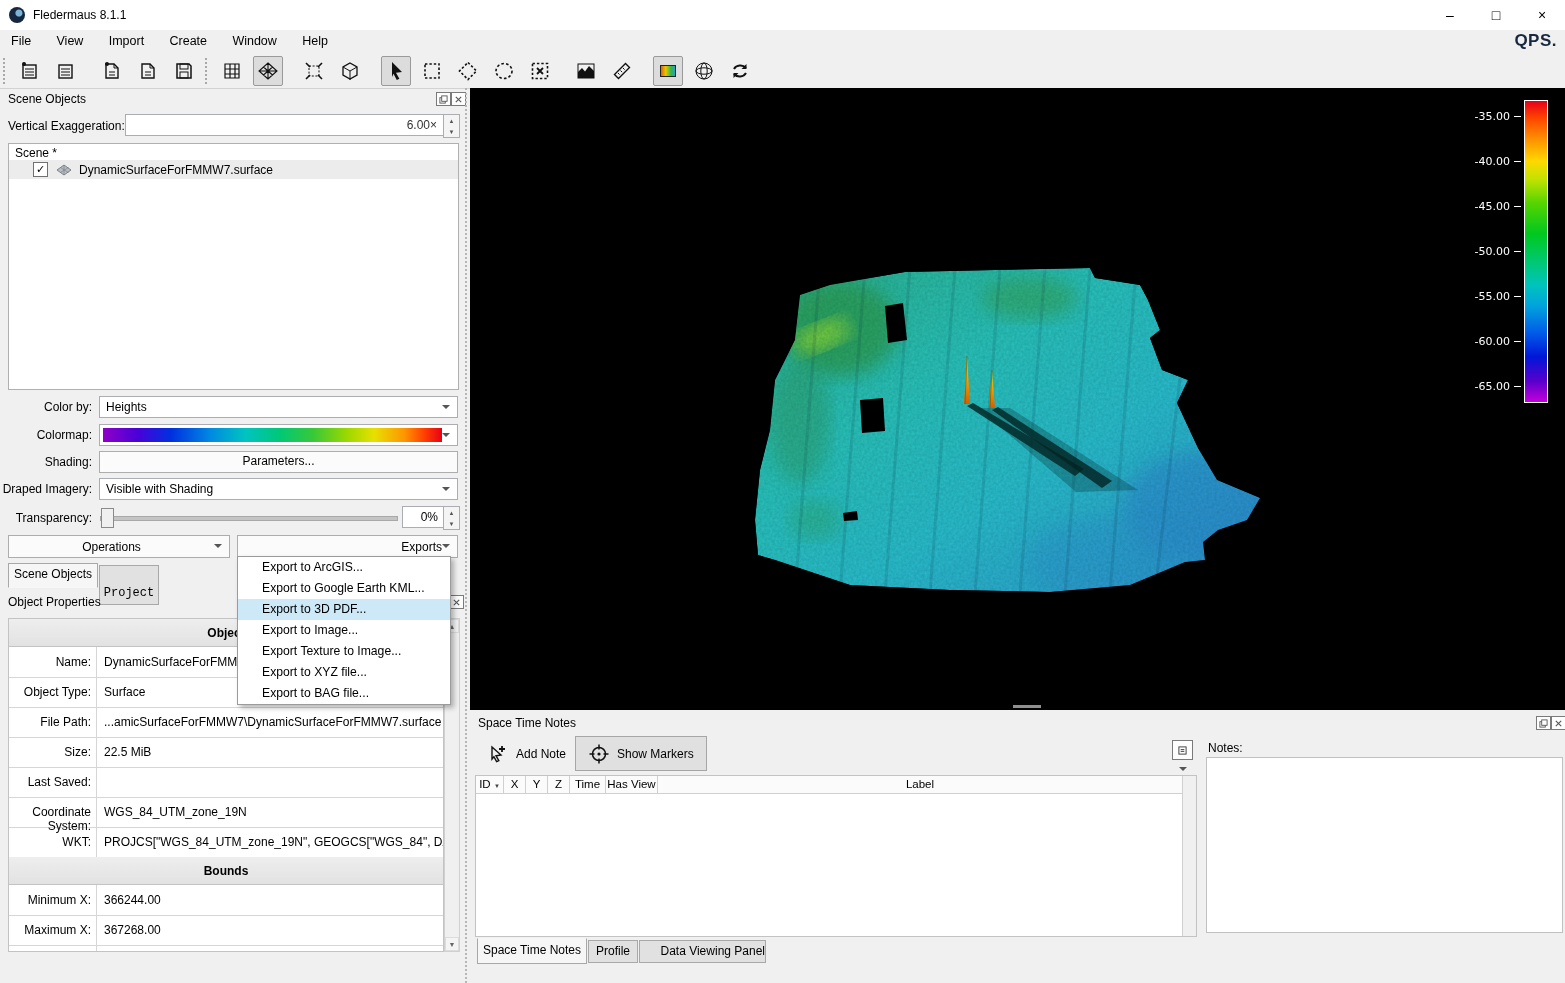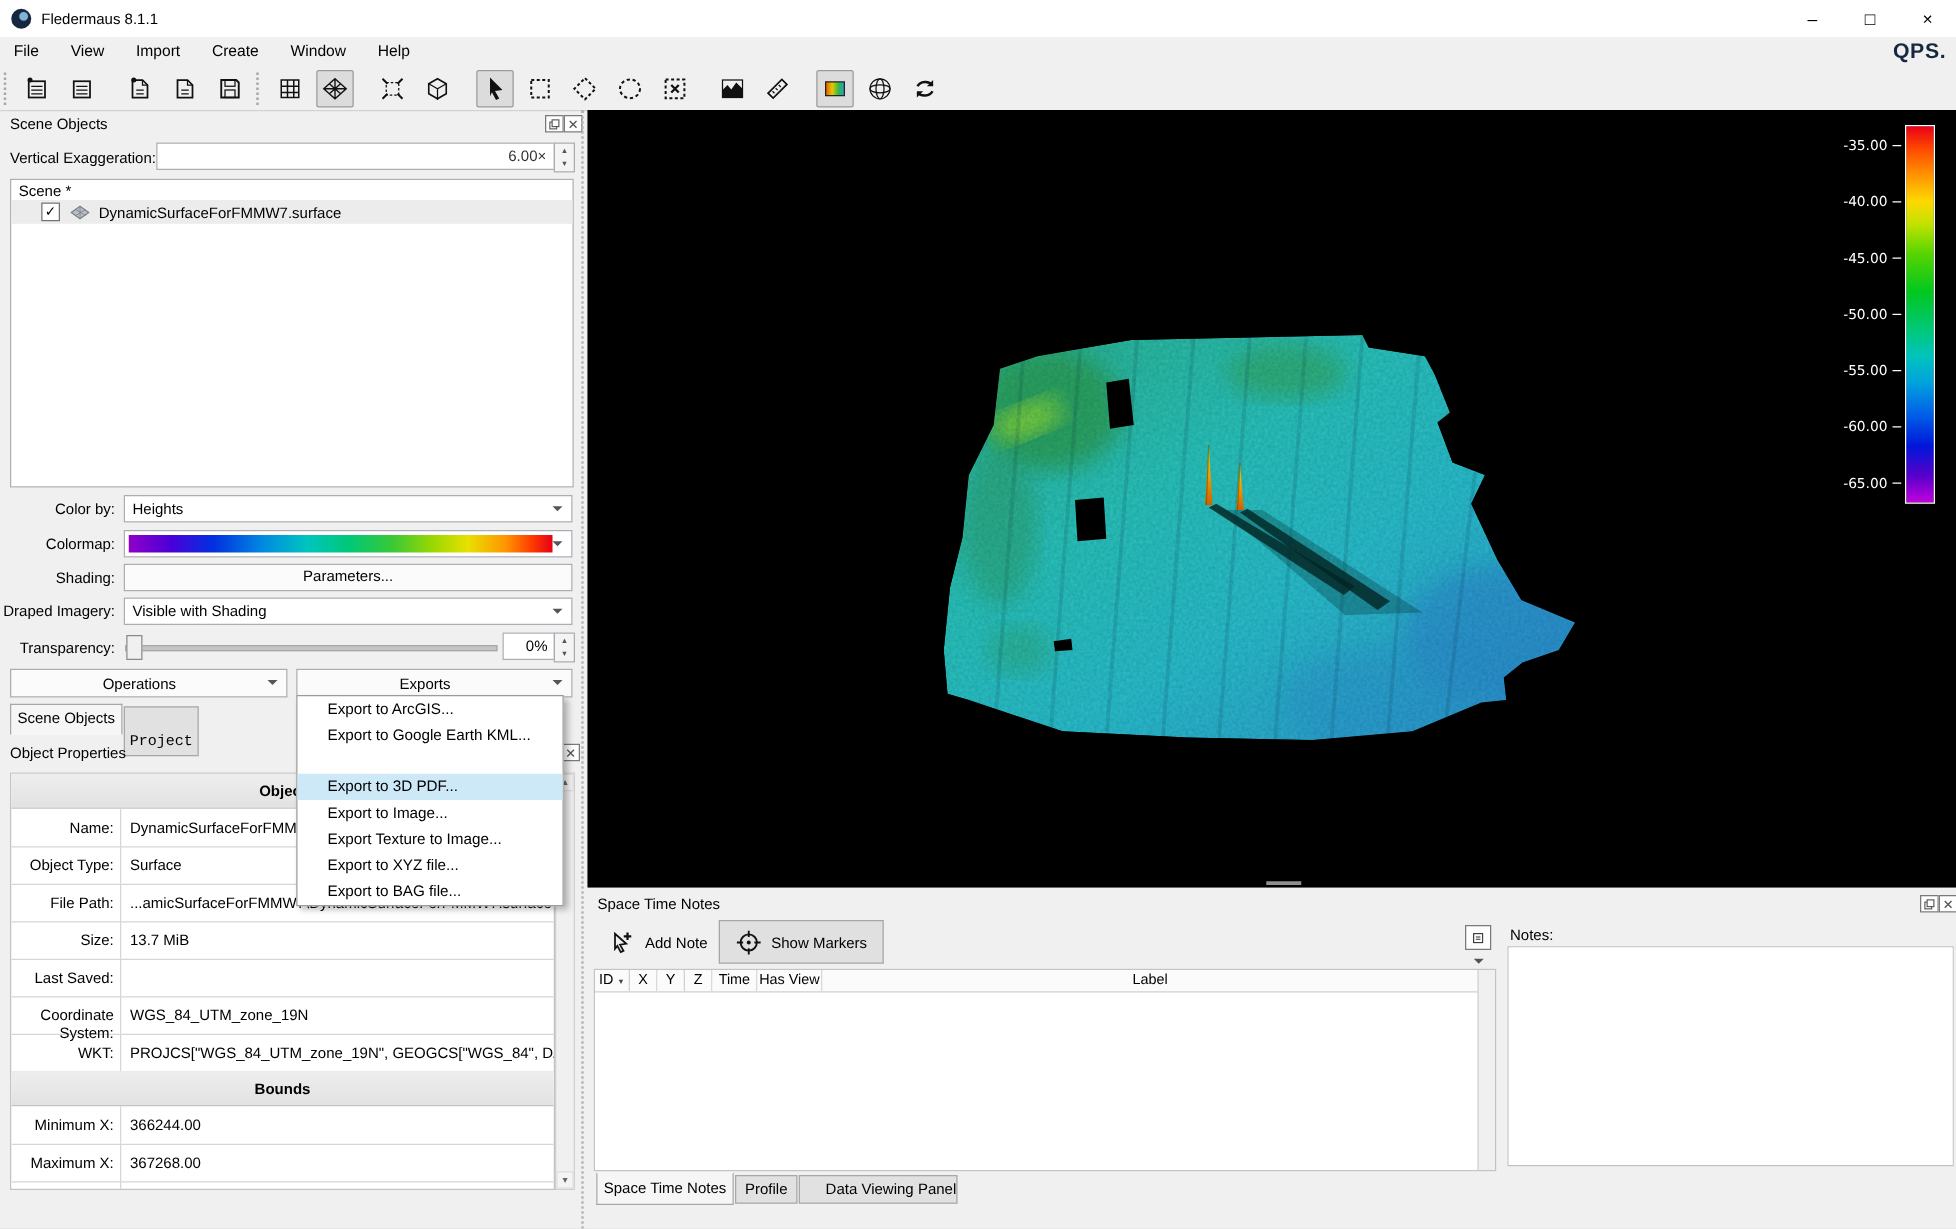--- a/index.html
+++ b/index.html
@@ -293,21 +293,21 @@
   </div>
   <div class="abs spin" style="left:443px;top:506px;height:22px;">
       <div>▲</div>
       <div>▼</div>
     </div>
 
   <div class="abs btnflat" style="left:8px;top:535px;width:220px;height:21px;display:flex;align-items:center;">
     <span style="flex:1;">Operations</span>
     <span class="carrow"></span>
   </div>
-  <div class="abs btnflat" style="left:237px;top:535px;width:219px;height:21px;display:flex;align-items:center;">
+  <div class="abs btnflat" style="left:237px;top:535px;width:219px;height:21px;display:flex;align-items:center;text-align:right;">
     <span style="flex:1;">Exports</span>
     <span class="carrow"></span>
   </div>
 
   <div class="abs tab on" style="left:8px;top:563px;width:88px;height:20px;padding-top:3px;">Scene Objects</div>
   <div class="abs tab off" style="left:99px;top:565px;width:58px;height:18px;padding-top:20px;font-family:Liberation Mono, monospace;">Project</div>
 
   <div class="abs" style="left:8px;top:595px;">Object Properties</div>
   <div class="abs minibtn" style="left:449px;top:595px;">
       <svg viewBox="0 0 10 10">
@@ -324,21 +324,21 @@
     <div class="prow" style="top:58px;height:30px;">
       <div class="lab">Object Type:</div>
       <div class="val">Surface</div>
     </div>
     <div class="prow" style="top:88px;height:30px;">
       <div class="lab">File Path:</div>
       <div class="val">...amicSurfaceForFMMW7\DynamicSurfaceForFMMW7.surface</div>
     </div>
     <div class="prow" style="top:118px;height:30px;">
       <div class="lab">Size:</div>
-      <div class="val">13.7 MiB</div>
+      <div class="val">22.5 MiB</div>
     </div>
     <div class="prow" style="top:148px;height:30px;gap:28px;">
       <div class="lab">Last Saved:</div>
     </div>
     <div class="prow" style="top:178px;height:30px;">
       <div class="lab">Coordinate System:</div>
       <div class="val">WGS_84_UTM_zone_19N</div>
     </div>
     <div class="prow" style="top:208px;height:30px;">
       <div class="lab">WKT:</div>
@@ -492,20 +492,20 @@
     </div>
 
     <div class="abs tab on" style="left:7px;top:226px;width:108px;height:20px;padding-top:4px;border-top-color:#f6f6f6;border-bottom-color:#a8a8a8;">Space Time Notes</div>
     <div class="abs tab off" style="left:118px;top:228px;width:48px;height:18px;padding-top:3px;">Profile</div>
     <div class="abs tab off" style="left:169px;top:228px;width:125px;height:18px;padding-top:3px;text-align:right;">Data Viewing Panel</div>
   </div>
 
   <div class="abs menu" style="left:237px;top:556px;width:212px;">
     <div class="mitem">Export to ArcGIS...</div>
     <div class="mitem">Export to Google Earth KML...</div>
-    <div class="mitem" style="background:#cde8f6;margin-top:20px;">Export to 3D PDF...</div>
+    <div class="mitem" style="background:#cde8f6;">Export to 3D PDF...</div>
     <div class="mitem">Export to Image...</div>
     <div class="mitem">Export Texture to Image...</div>
     <div class="mitem">Export to XYZ file...</div>
     <div class="mitem">Export to BAG file...</div>
   </div>
 
 </div>
 
 </body></html>

